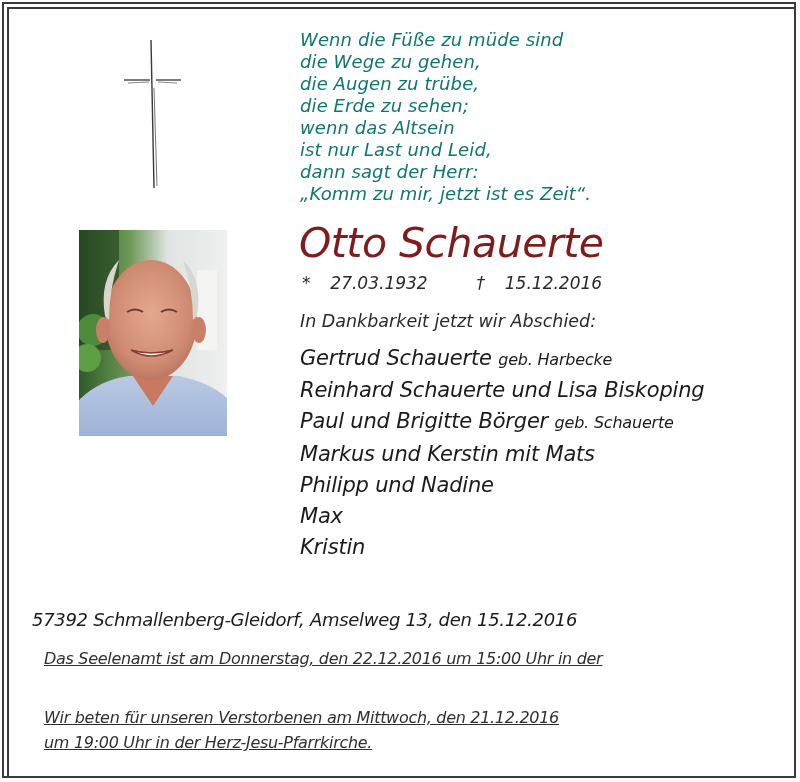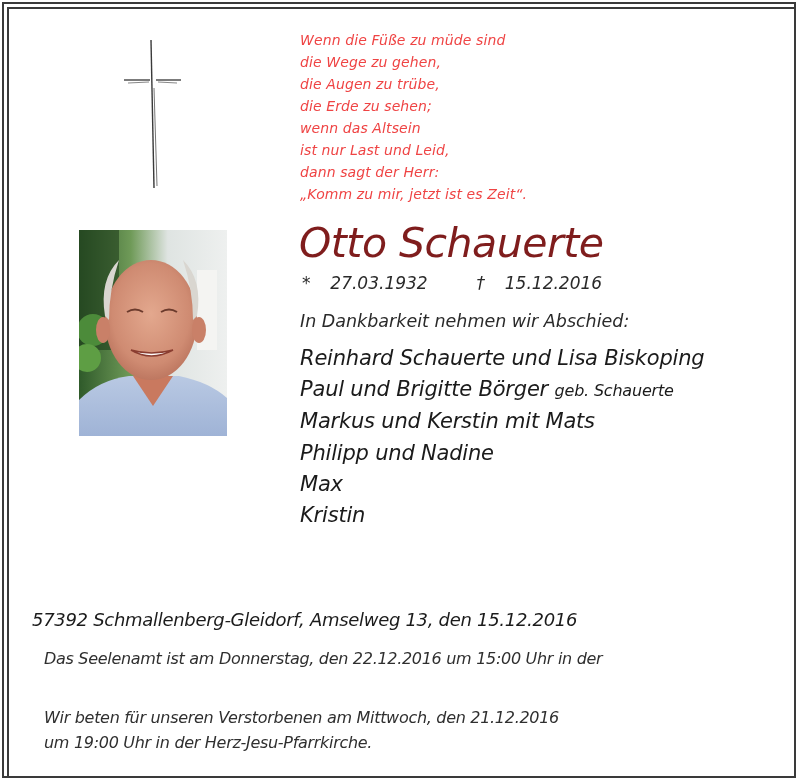--- a/index.html
+++ b/index.html
@@ -1,31 +1,31 @@
 <!DOCTYPE html>
 <html><head>
   <meta charset="utf-8">
   <style>
     html, body { margin: 0; padding: 0; background: #ffffff; }
     body { width: 800px; height: 782px; position: relative; overflow: hidden; font-family: "DejaVu Sans", sans-serif; color: #1e1e1e; }
     .frame { position: absolute; left: 2px; top: 2px; width: 790px; height: 772px; border: 2px solid #3a3a3a; }
     .frame-inner { position: absolute; left: 7px; top: 7px; right: 4px; bottom: 4px; border-left: 2px solid #3a3a3a; border-top: 2px solid #3a3a3a; }
     .cross { position: absolute; left: 122px; top: 38px; width: 62px; height: 152px; }
-    .poem { position: absolute; left: 300px; top: 29px; font-style: italic; font-size: 14px; line-height: 22px; color: #ef4444; letter-spacing: 0.1px; }
+    .poem { position: absolute; left: 300px; top: 29px; font-style: italic; font-size: 18px; line-height: 22px; color: #0f766e; letter-spacing: 0.1px; }
     .poem div { white-space: nowrap; }
     .photo { position: absolute; left: 79px; top: 230px; width: 148px; height: 206px; overflow: hidden; }
     .name { position: absolute; left: 299px; top: 218px; font-style: italic; font-size: 41px; line-height: 50px; color: #7f1d1d; letter-spacing: -0.5px; white-space: nowrap; }
     .dates { position: absolute; left: 302px; top: 271px; font-style: italic; font-size: 17px; line-height: 24px; color: #2a2a2a; white-space: nowrap; }
     .dates span { display: inline-block; }
     .thanks { position: absolute; left: 300px; top: 309px; font-style: italic; font-size: 17.5px; line-height: 24px; color: #2a2a2a; white-space: nowrap; }
     .family { position: absolute; left: 300px; top: 343px; }
     .family .row { font-style: italic; font-size: 21px; line-height: 31.2px; color: #1b1b1b; white-space: nowrap; letter-spacing: -0.2px; }
     .family .row .sub { font-size: 16px; }
     .address { position: absolute; left: 32px; top: 607px; font-style: italic; font-size: 18px; line-height: 26px; color: #1b1b1b; white-space: nowrap; letter-spacing: -0.3px; }
-    .info { position: absolute; left: 44px; font-style: italic; font-size: 16px; line-height: 25px; color: #2f2f2f; white-space: nowrap; letter-spacing: -0.3px; }
+    .info { position: absolute; left: 44px; font-style: italic; font-size: 16px; line-height: 25px; color: #2f2f2f; white-space: nowrap; letter-spacing: -0.3px; text-decoration: underline; }
     .info1 { top: 646px; }
     .info2 { top: 705px; }
   </style>
 </head>
 <body>
 
 <div class="frame"></div>
 <div class="frame-inner"></div>
 
 <svg class="cross" viewBox="0 0 62 152">
@@ -90,23 +90,27 @@
 <div class="dates">
   <span>*</span>
   <span style="width:9px"></span>
   <span>27.03.1932</span>
   <span style="width:38px"></span>
   <span>†</span>
   <span style="width:9px"></span>
   <span>15.12.2016</span>
 </div>
 
-<div class="thanks">In Dankbarkeit nehmen wir Abschied:</div>
+<div class="thanks">In Dankbarkeit jetzt wir Abschied:</div>
 
 <div class="family">
+  <div class="row">
+    <span>Gertrud Schauerte</span>
+    <span class="sub">geb. Harbecke</span>
+  </div>
   <div class="row">
     <span>Reinhard Schauerte und Lisa Biskoping</span>
   </div>
   <div class="row">
     <span>Paul und Brigitte Börger</span>
     <span class="sub">geb. Schauerte</span>
   </div>
   <div class="row">
     <span>Markus und Kerstin mit Mats</span>
   </div>

